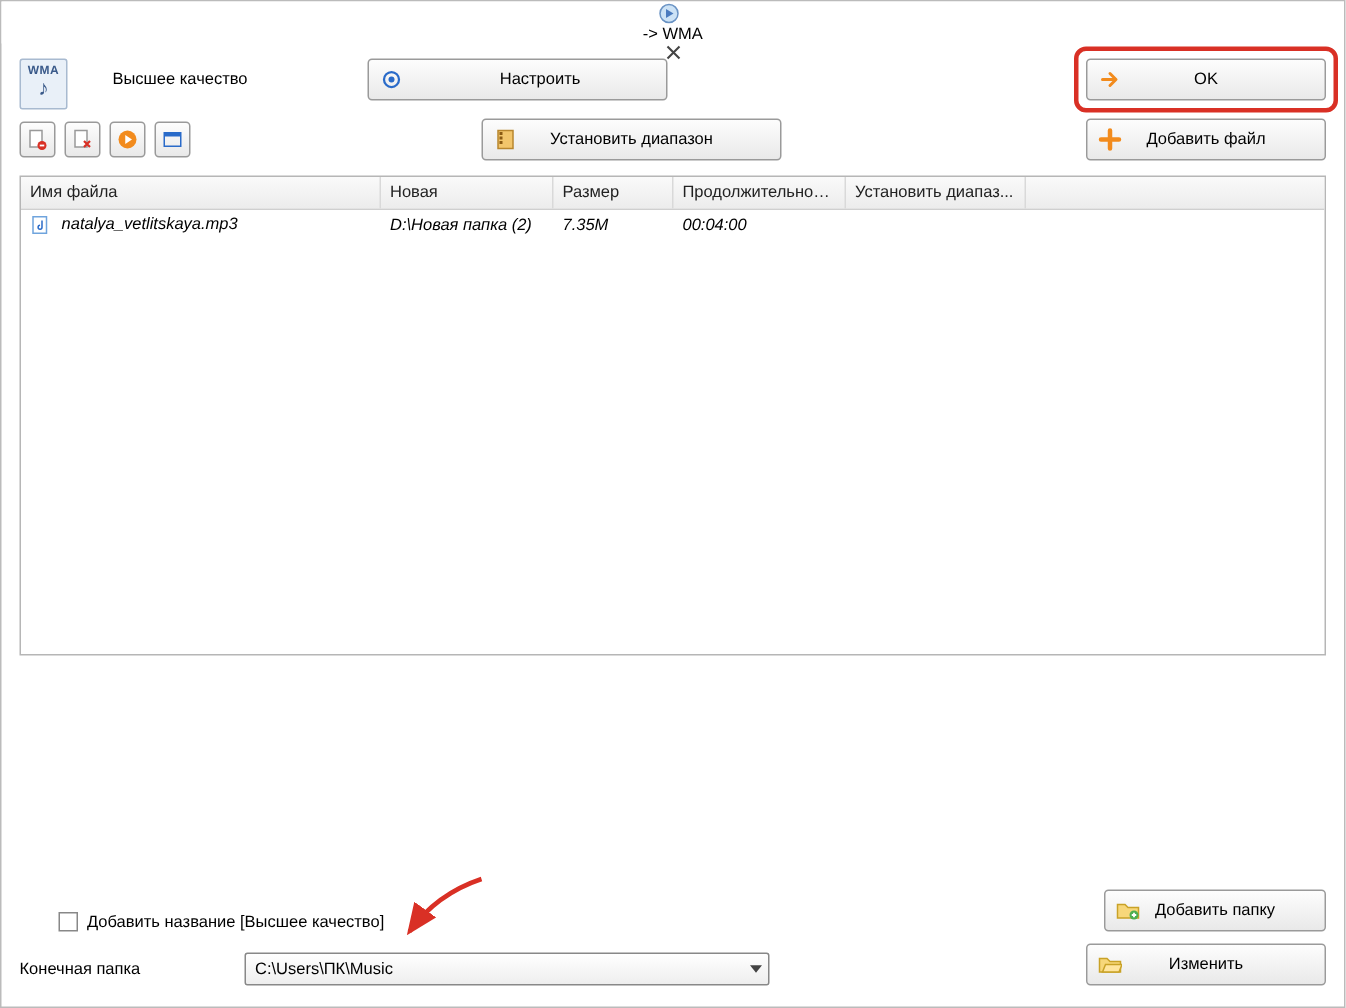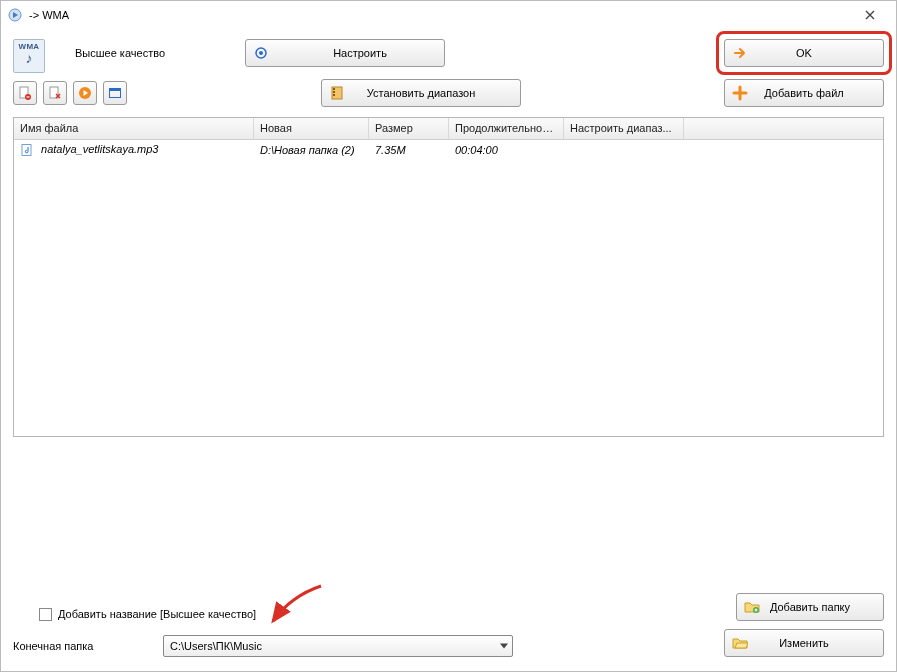--- a/index.html
+++ b/index.html
@@ -19,20 +19,21 @@
     position: relative;
     display: flex;
     flex-direction: column;
   }
   .titlebar {
     height: 28px;
     display: flex;
     align-items: center;
     padding: 0 6px;
     background: #fff;
+    flex-direction: column;
   }
   .titlebar-icon {
     width: 16px; height: 16px;
     margin-right: 6px;
     display:inline-flex; align-items:center; justify-content:center;
   }
   .titlebar-title { flex: 0 0 auto; }
   .titlebar-spacer { flex: 1 1 auto; }
   .titlebar-close {
     width: 40px; height: 24px;
@@ -140,21 +141,21 @@
   .file-ico {
     width:14px;height:14px;display:inline-flex;align-items:center;justify-content:center;
     margin-right:4px;vertical-align:middle;
     color:#2a6bc9;
   }
   .bottom-area {
     margin-top:auto;
     padding: 8px 12px 14px 12px;
     position:relative;
   }
-  .addname-row { display:flex;align-items:flex-start;gap:6px;margin-bottom:14px;padding-left:26px;}
+  .addname-row { display:flex;align-items:center;gap:6px;margin-bottom:14px;padding-left:26px;}
   .checkbox {
     width:13px;height:13px;border:1px solid #888;background:#fff;cursor:pointer;
   }
   .outfolder-row {display:flex;align-items:center;gap:30px;}
   .combo {
     width:350px;height:22px;border:1px solid #888;border-radius:2px;
     background:linear-gradient(#fff,#eee);
     display:flex;align-items:center;padding:0 16px 0 6px;
     cursor:pointer;position:relative;
   }
@@ -281,21 +282,21 @@
       <span>Добавить файл</span>
     </div>
   </div>
 
   <div class="table-wrap">
     <div class="thead">
       <div class="th col-name">Имя файла</div>
       <div class="th col-folder">Новая</div>
       <div class="th col-size">Размер</div>
       <div class="th col-dur">Продолжительность</div>
-      <div class="th col-range">Настроить диапаз...</div>
+      <div class="th col-range">Установить диапаз...</div>
       <div class="th col-rest"></div>
     </div>
     <div class="trow">
       <div class="td col-name">
         <span class="file-ico">
           <svg width="12" height="12" viewBox="0 0 12 12">
               <rect x="1" y="0.5" width="9" height="11" fill="#fff" stroke="#6fa4dd"></rect>
               <path d="M7 3 L7 7.5 A1.3 1.3 0 1 1 5.7 6.2" stroke="#2a6bc9" fill="none" stroke-width="1"></path>
             </svg>
         </span>

